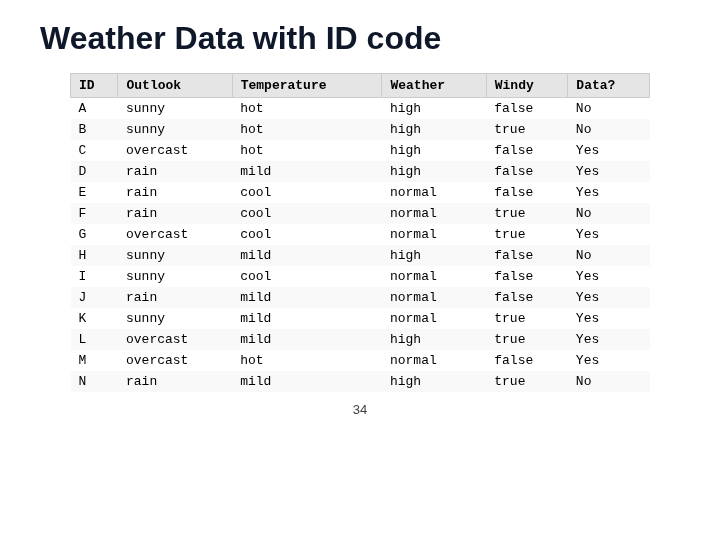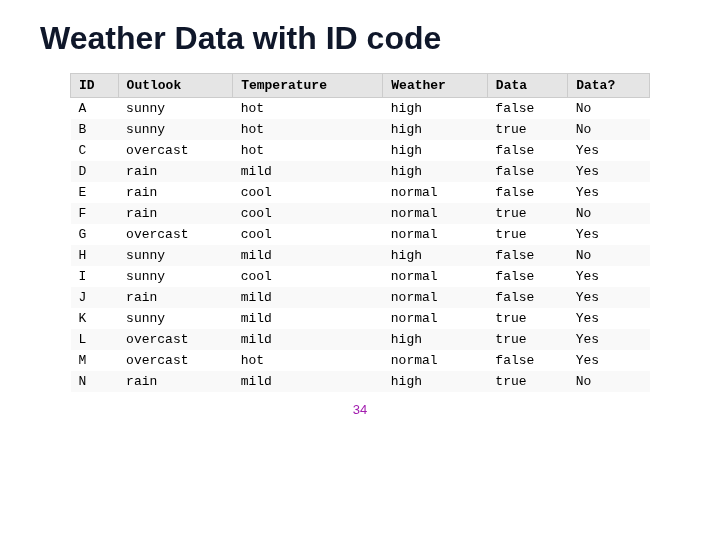--- a/index.html
+++ b/index.html
@@ -52,37 +52,37 @@
     tbody tr:nth-child(odd) td {
       background: #ffffff;
     }
     tbody tr:nth-child(even) td {
       background: #f9f9f9;
     }
     .page-num {
       margin-top: 10px;
       font-size: 13px;
       font-family: Arial, sans-serif;
-      color: #a21caf;
+      color: #404040;
     }
   </style>
 </head>
 <body>
 
 <div class="page">
   <div class="title">Weather Data with ID code</div>
   <div class="table-wrapper">
     <table>
       <thead>
         <tr>
         <th>ID</th>
             <th>Outlook</th>
             <th>Temperature</th>
             <th>Weather</th>
-            <th>Data</th>
+            <th>Windy</th>
             <th>Data?</th>
           </tr>
       </thead>
       <tbody id="table-body">
       <tr>
             <td>A</td>
             <td>sunny</td>
             <td>hot</td>
             <td>high</td>
             <td>false</td>

